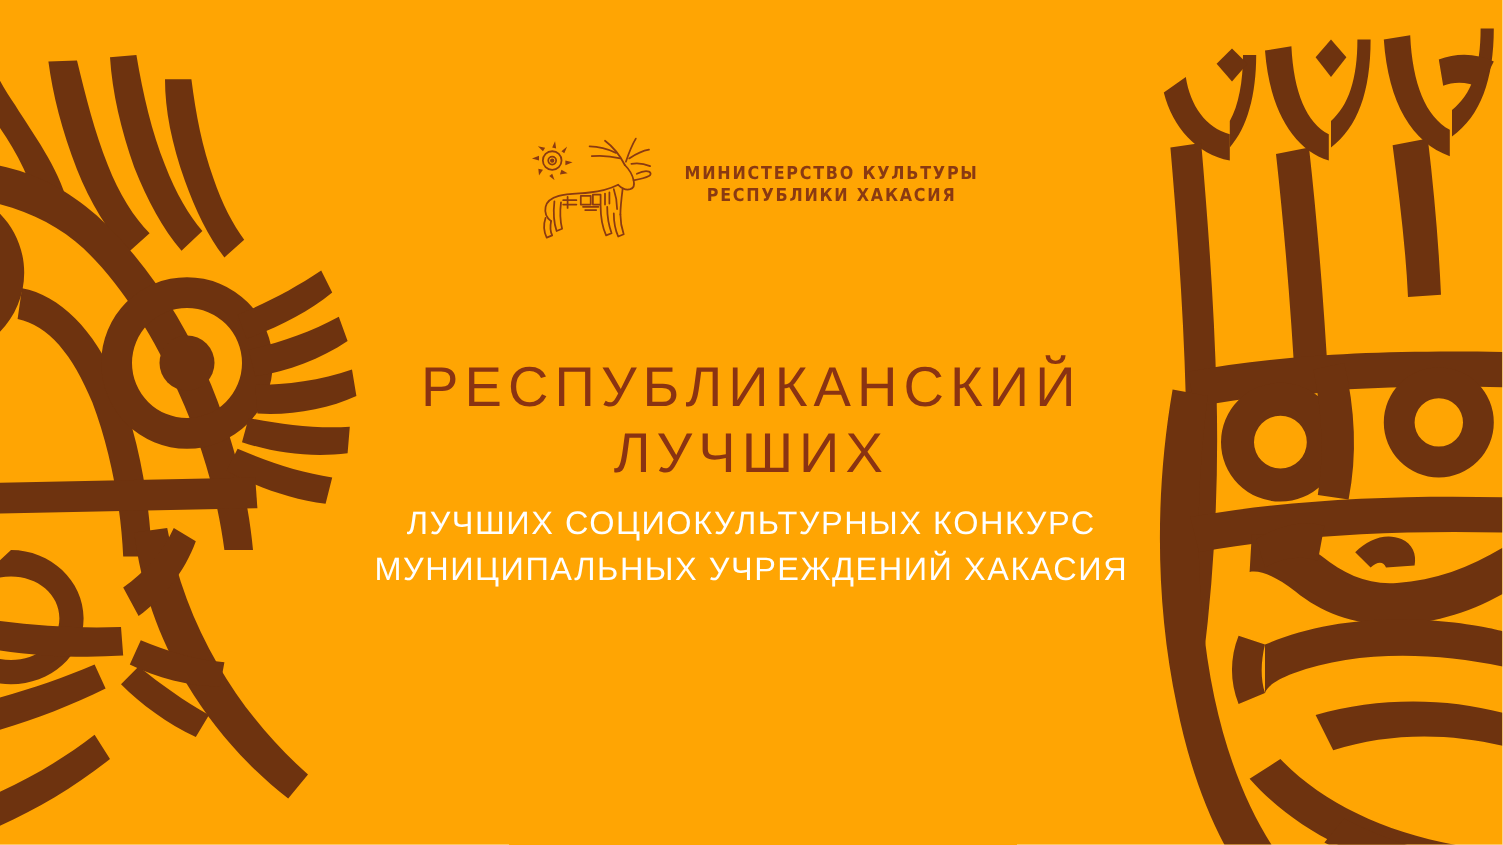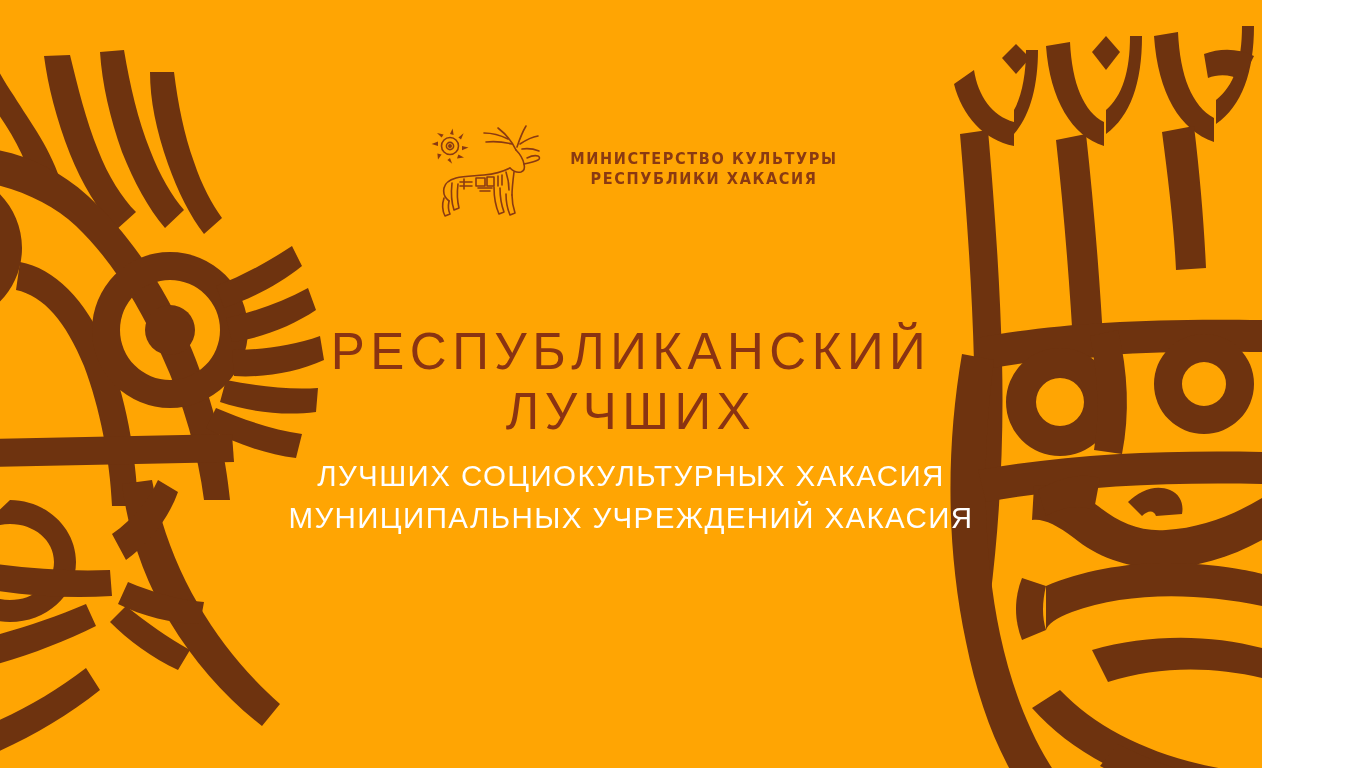--- a/index.html
+++ b/index.html
@@ -7,21 +7,21 @@
     margin: 0;
     padding: 0;
     background: #ffffff;
   }
   body {
     font-family: "Liberation Sans", sans-serif;
   }
 
   #poster {
     position: relative;
-    width: 1262px;
+    width: 1366px;
     height: 768px;
     overflow: hidden;
     background: #FFA503;
   }
 
   
   .art {
     position: absolute;
     top: 0;
     pointer-events: none;
@@ -296,17 +296,17 @@
       <div class="logo-line second">РЕСПУБЛИКИ ХАКАСИЯ</div>
     </div>
   </div>
 
   <div id="headline">
     <div class="headline-line">РЕСПУБЛИКАНСКИЙ</div>
     <div class="headline-line">ЛУЧШИХ</div>
   </div>
 
   <div id="subtitle">
-    <div class="subtitle-line">ЛУЧШИХ СОЦИОКУЛЬТУРНЫХ ХАКАСИЯ</div>
+    <div class="subtitle-line">ЛУЧШИХ СОЦИОКУЛЬТУРНЫХ КОНКУРС</div>
     <div class="subtitle-line">МУНИЦИПАЛЬНЫХ УЧРЕЖДЕНИЙ ХАКАСИЯ</div>
   </div>
 
 </div>
 
 </body></html>

